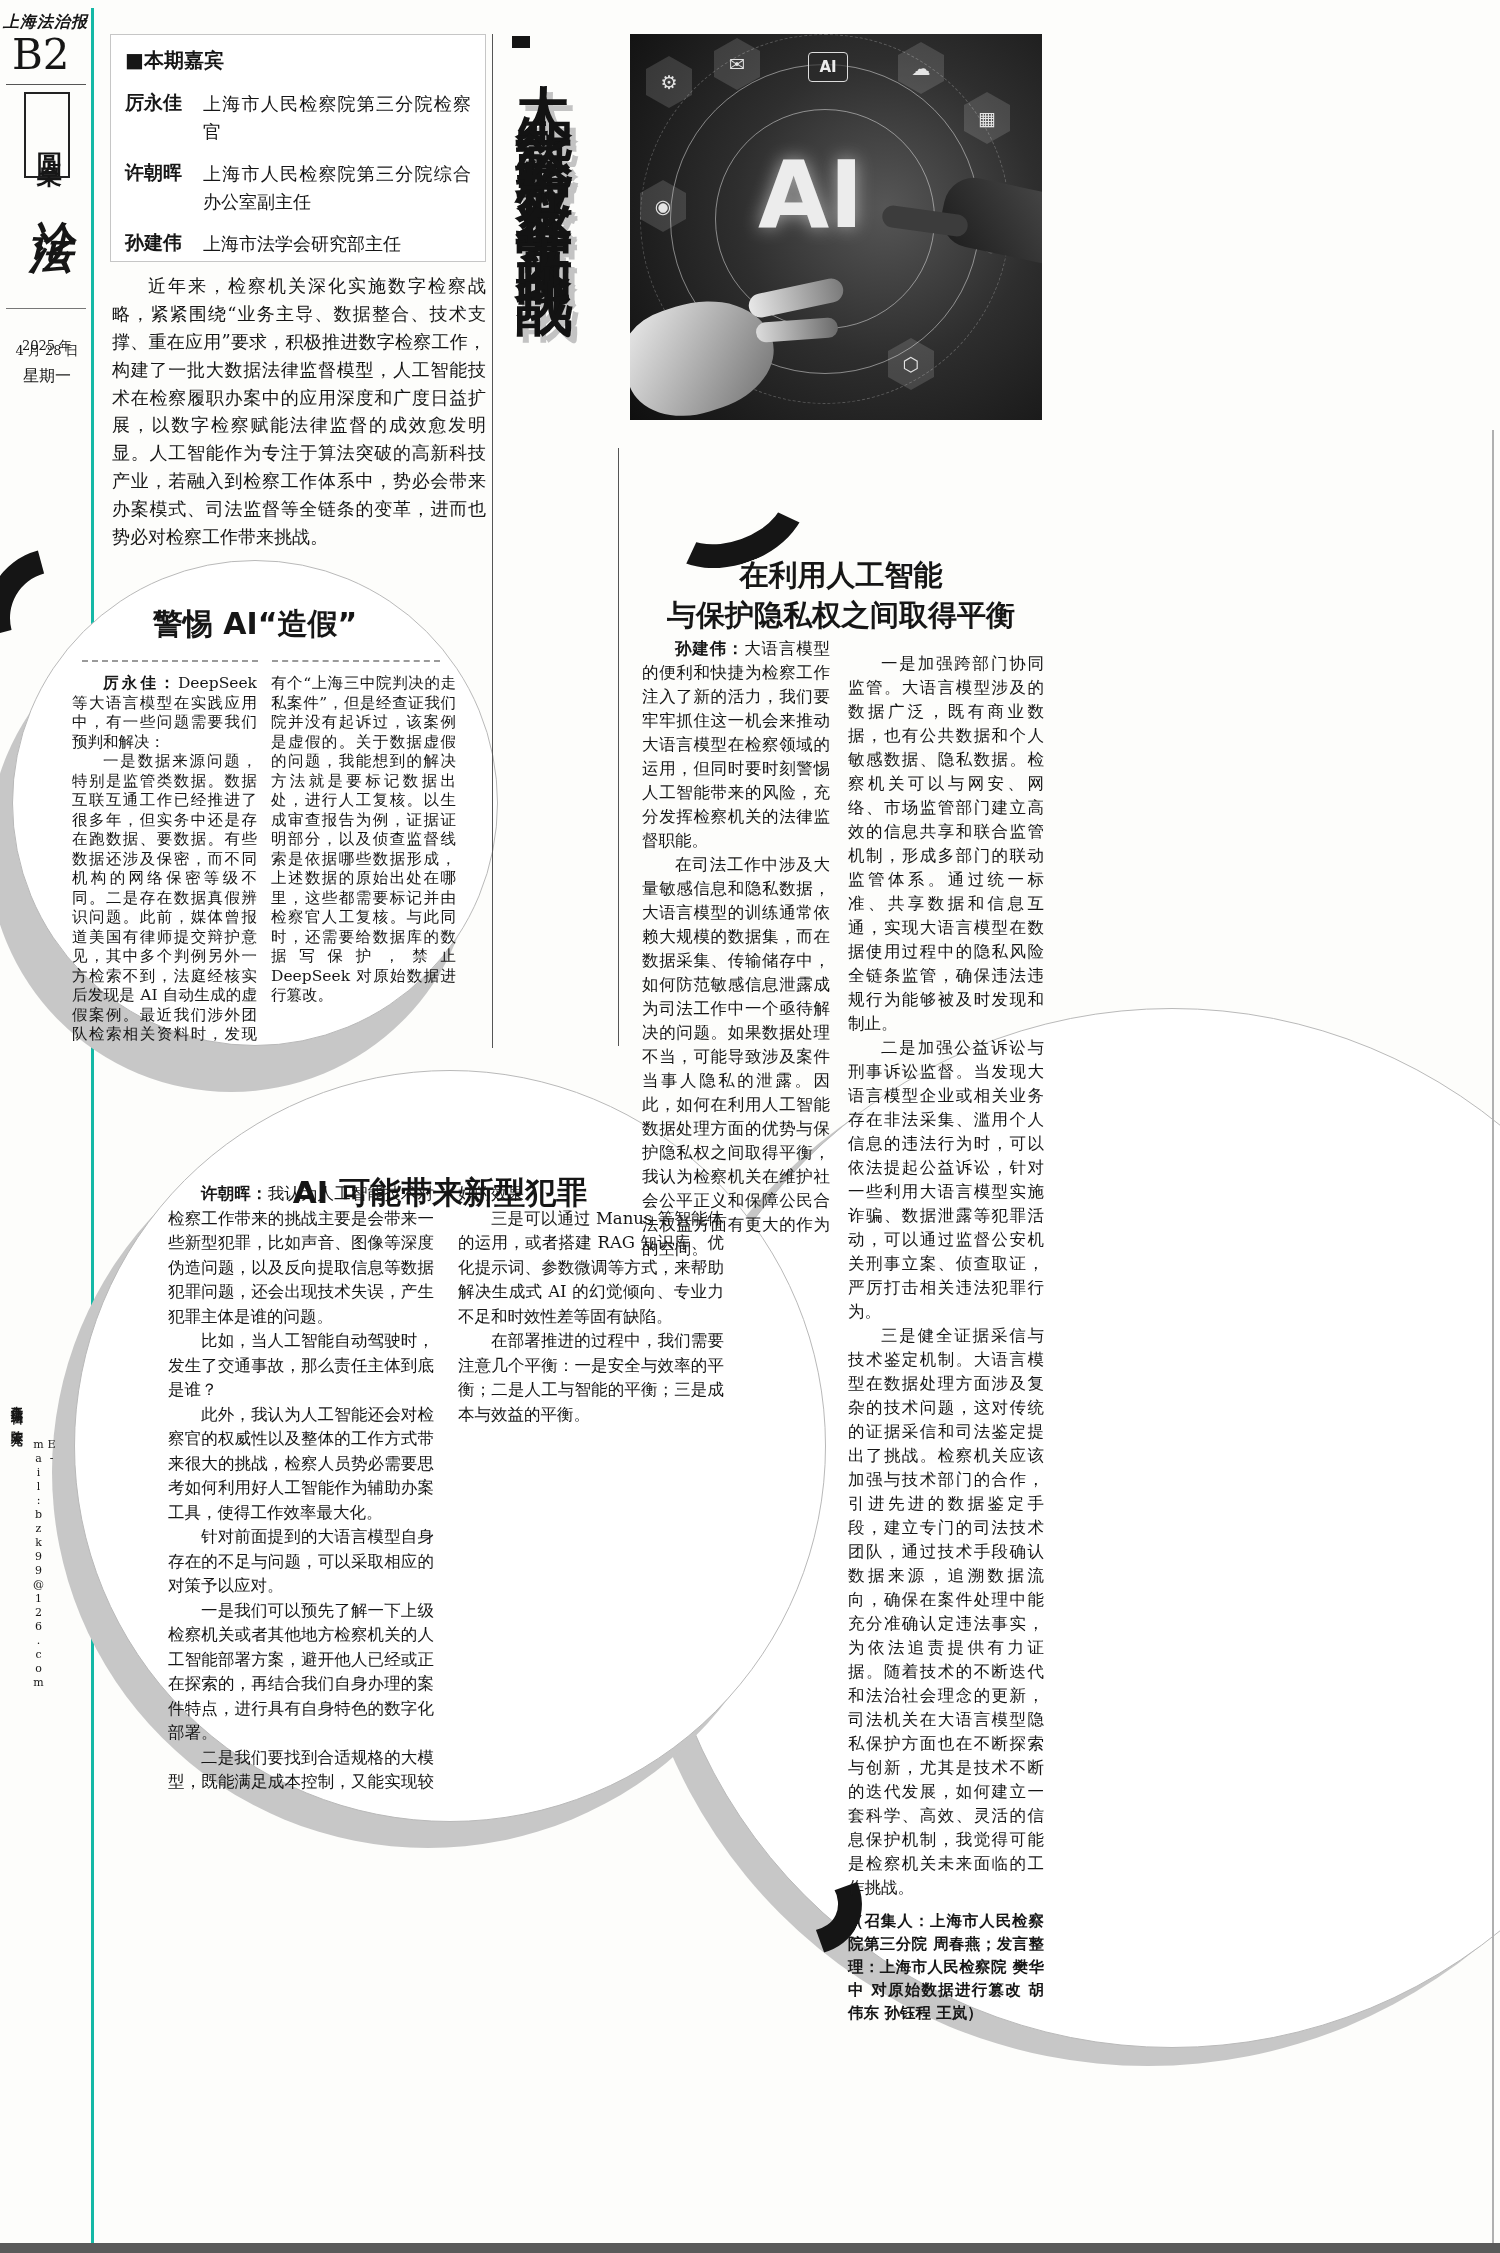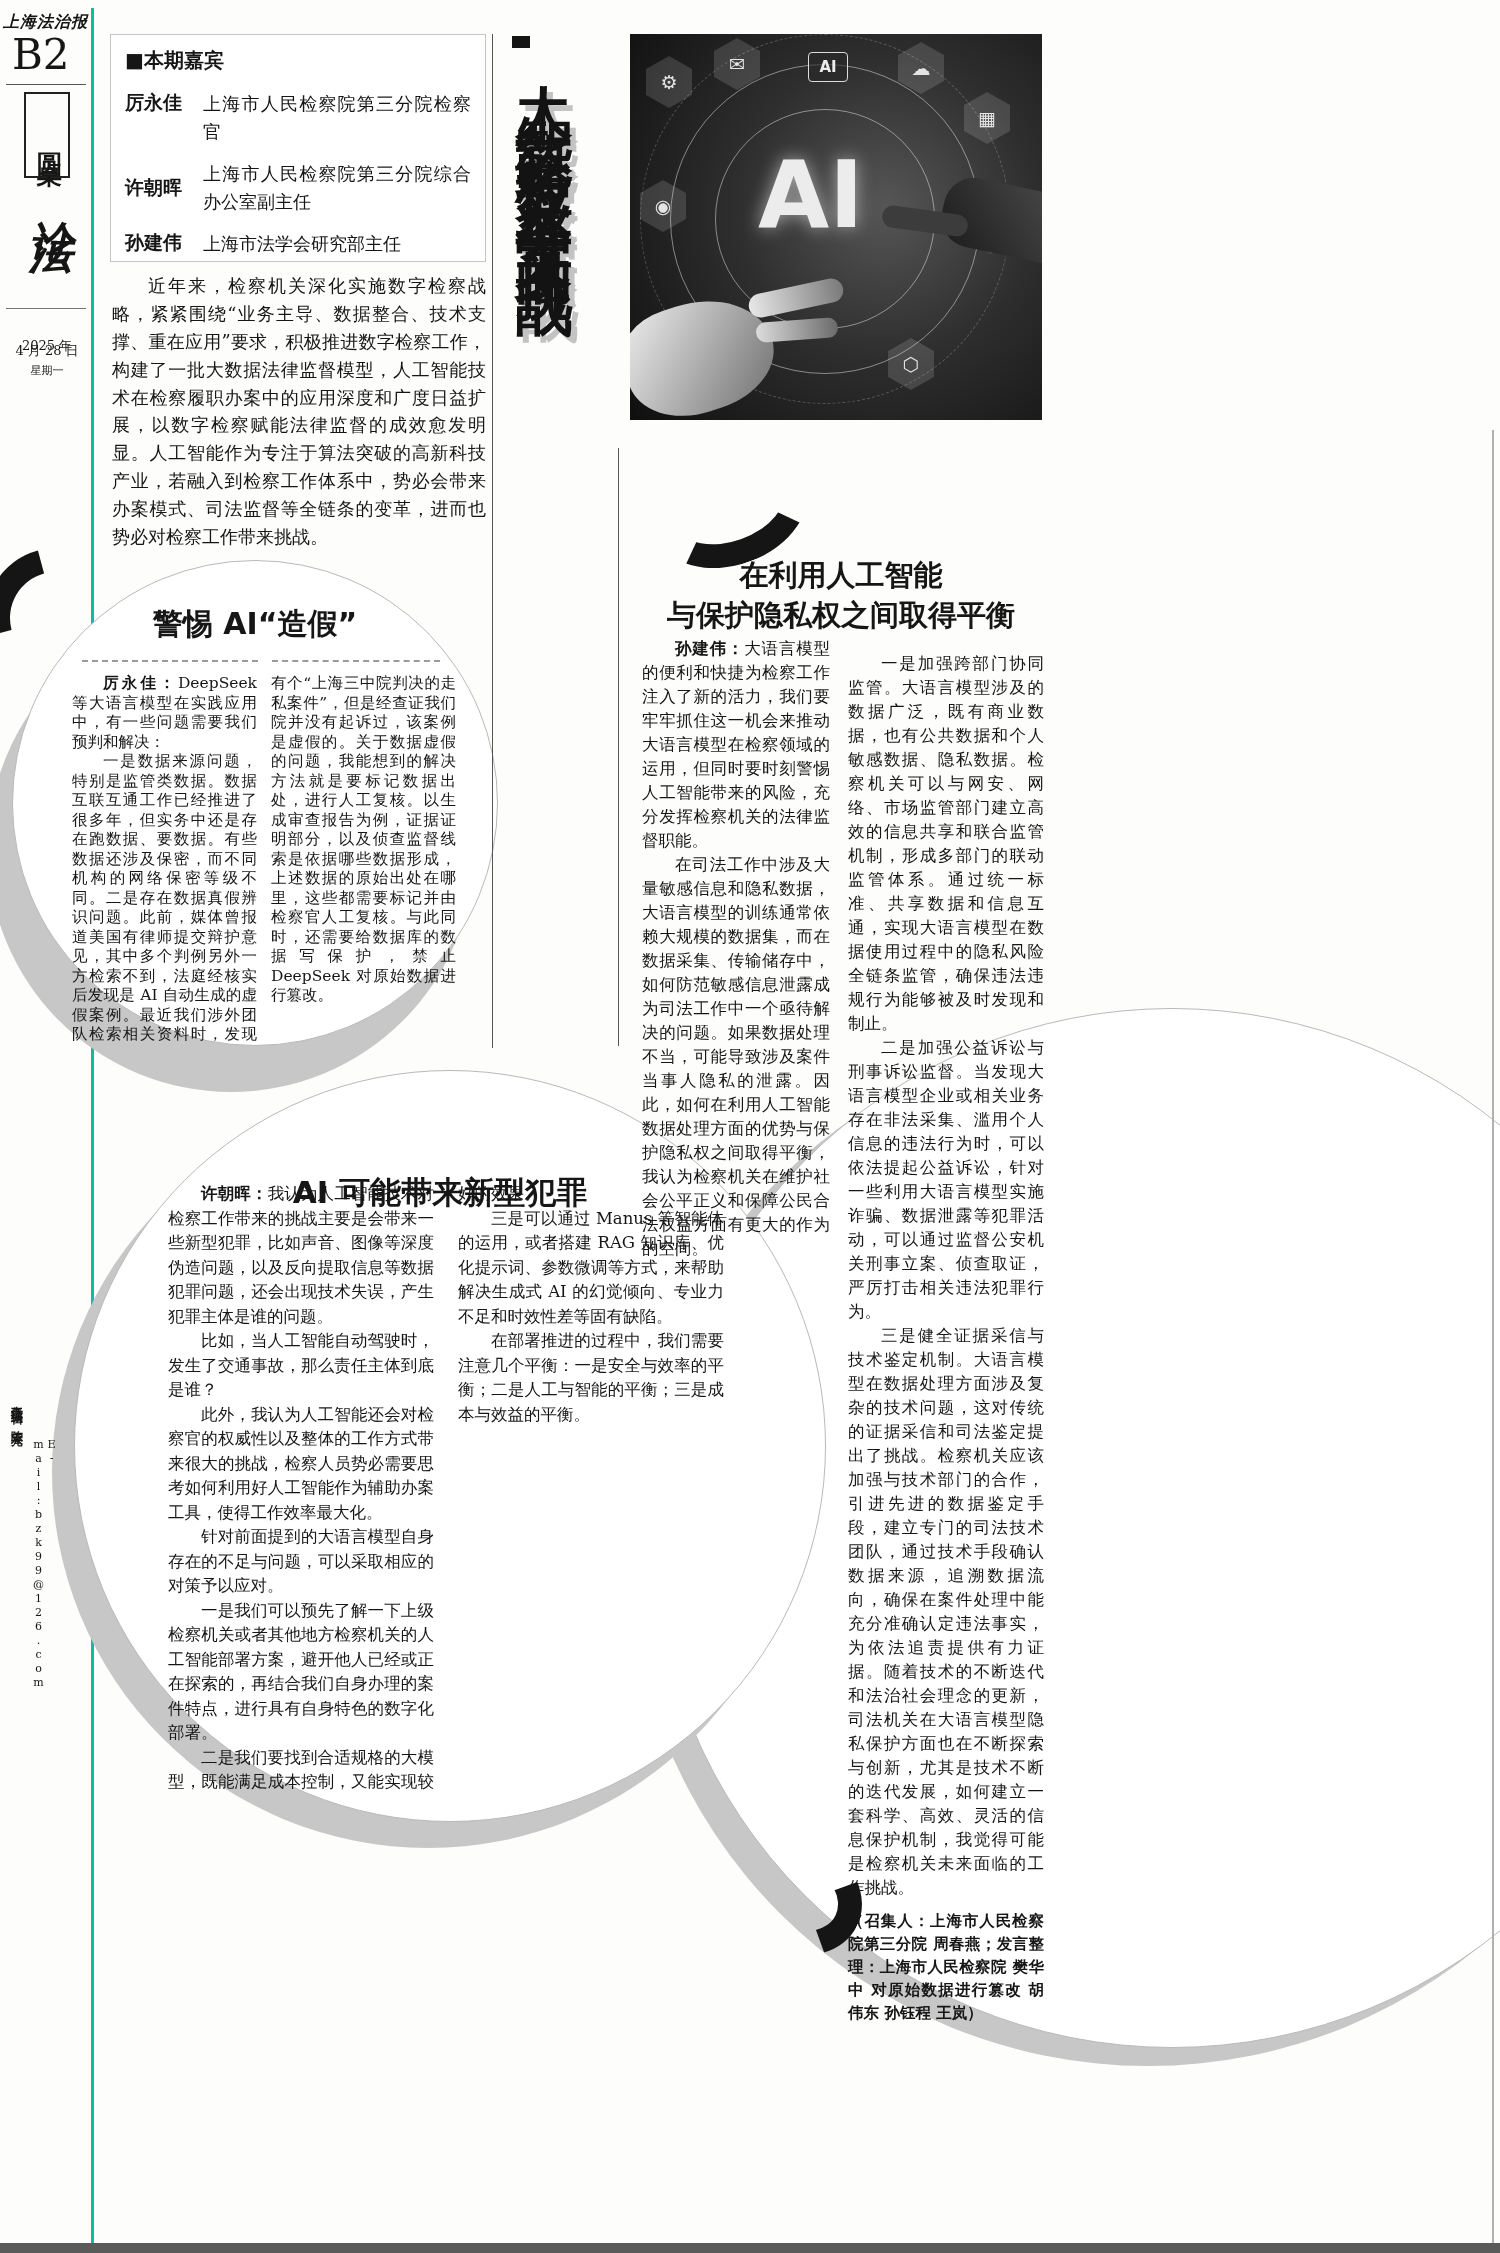--- a/index.html
+++ b/index.html
@@ -32,21 +32,21 @@
 
   <div class="abs" style="left:0;top:8px;width:94px;height:2253px;border-right:3px solid #14b8a6;background:transparent;">
     <div class="abs" style="left:3px;top:4px;width:90px;font-weight:bold;font-style:italic;font-size:16px;letter-spacing:1px;">上海法治报</div>
     <div class="abs" style="left:12px;top:22px;font-size:42px;">B2</div>
     <div class="abs" style="left:6px;top:76px;width:80px;border-top:1px solid #555;"></div>
     <div class="abs vtext sans" style="left:24px;top:84px;height:86px;width:46px;border:2px solid #222;font-size:26px;font-weight:bold;padding-top:6px;text-align:center;letter-spacing:6px;">圆桌</div>
     <div class="abs vtext" style="left:22px;top:178px;height:112px;font-size:44px;font-weight:bold;font-style:italic;letter-spacing:8px;">论法</div>
     <div class="abs" style="left:6px;top:300px;width:80px;border-top:1px solid #777;"></div>
     <div class="abs" style="left:0;top:310px;width:94px;text-align:center;font-size:13px;line-height:1.7;margin-top:17px;">2025 年</div>
     <div class="abs" style="left:0;top:332px;width:94px;text-align:center;font-size:13px;line-height:1.7;">4 月 28 日</div>
-    <div class="abs" style="left:0;top:354px;width:94px;text-align:center;font-size:11px;line-height:1.7;">星期一</div>
+    <div class="abs" style="left:0;top:354px;width:94px;text-align:center;font-size:16px;line-height:1.7;">星期一</div>
     <div class="abs vtext sans" style="left:8px;top:1388px;height:180px;font-size:12px;font-weight:bold;letter-spacing:2px;z-index:10;">责任编辑 陈宏光</div>
     <div class="abs vtext" style="left:32px;top:1430px;height:190px;font-size:11px;letter-spacing:1px;z-index:10;">E-mail:bzk99@126.com</div>
   </div>
 
   <div class="circle shadow" style="left:628px;top:1026px;width:1040px;height:1040px;"></div>
   <div class="circle white" style="left:652px;top:1008px;width:1040px;height:1040px;"></div>
   <div class="circle shadow" style="left:52px;top:1096px;width:752px;height:752px;"></div>
   <div class="circle white" style="left:74px;top:1070px;width:752px;height:752px;"></div>
   <div class="circle shadow" style="left:-12px;top:606px;width:486px;height:486px;"></div>
   <div class="circle white" style="left:12px;top:560px;width:486px;height:486px;"></div>
@@ -54,21 +54,21 @@
   <div class="tail" style="left:-14px;top:548px;width:140px;height:140px;border-left-color:#151515;transform:rotate(30deg);"></div>
   <div class="tail" style="left:650px;top:450px;width:160px;height:115px;border-bottom-color:#151515;transform:rotate(-20deg);"></div>
   <div class="tail" style="left:724px;top:1838px;width:140px;height:115px;border-right-color:#151515;transform:rotate(25deg);"></div>
 
   <div class="abs" style="left:110px;top:34px;width:376px;height:228px;border:1px solid #c6c6c6;padding:12px 14px;background:#fff;">
     <div class="sans" style="font-size:20px;font-weight:bold;">■本期嘉宾</div>
     <div style="display:flex;margin-top:16px;">
       <div class="sans" style="width:78px;font-weight:bold;font-size:19px;flex:none;">厉永佳</div>
       <div style="flex:1;font-size:18px;line-height:1.55;text-align:justify;">上海市人民检察院第三分院检察官</div>
     </div>
-    <div style="display:flex;margin-top:14px;align-items:center;">
+    <div style="display:flex;margin-top:14px;">
       <div class="sans" style="width:78px;font-weight:bold;font-size:19px;flex:none;">许朝晖</div>
       <div style="flex:1;font-size:18px;line-height:1.55;text-align:justify;">上海市人民检察院第三分院综合办公室副主任</div>
     </div>
     <div style="display:flex;margin-top:14px;">
       <div class="sans" style="width:78px;font-weight:bold;font-size:19px;flex:none;">孙建伟</div>
       <div style="flex:1;font-size:18px;line-height:1.55;text-align:justify;">上海市法学会研究部主任</div>
     </div>
   </div>
 
   <p class="para" style="position:absolute;left:112px;top:272px;width:374px;font-size:18px;line-height:1.55;">近年来，检察机关深化实施数字检察战略，紧紧围绕“业务主导、数据整合、技术支撑、重在应用”要求，积极推进数字检察工作，构建了一批大数据法律监督模型，人工智能技术在检察履职办案中的应用深度和广度日益扩展，以数字检察赋能法律监督的成效愈发明显。人工智能作为专注于算法突破的高新科技产业，若融入到检察工作体系中，势必会带来办案模式、司法监督等全链条的变革，进而也势必对检察工作带来挑战。</p>

